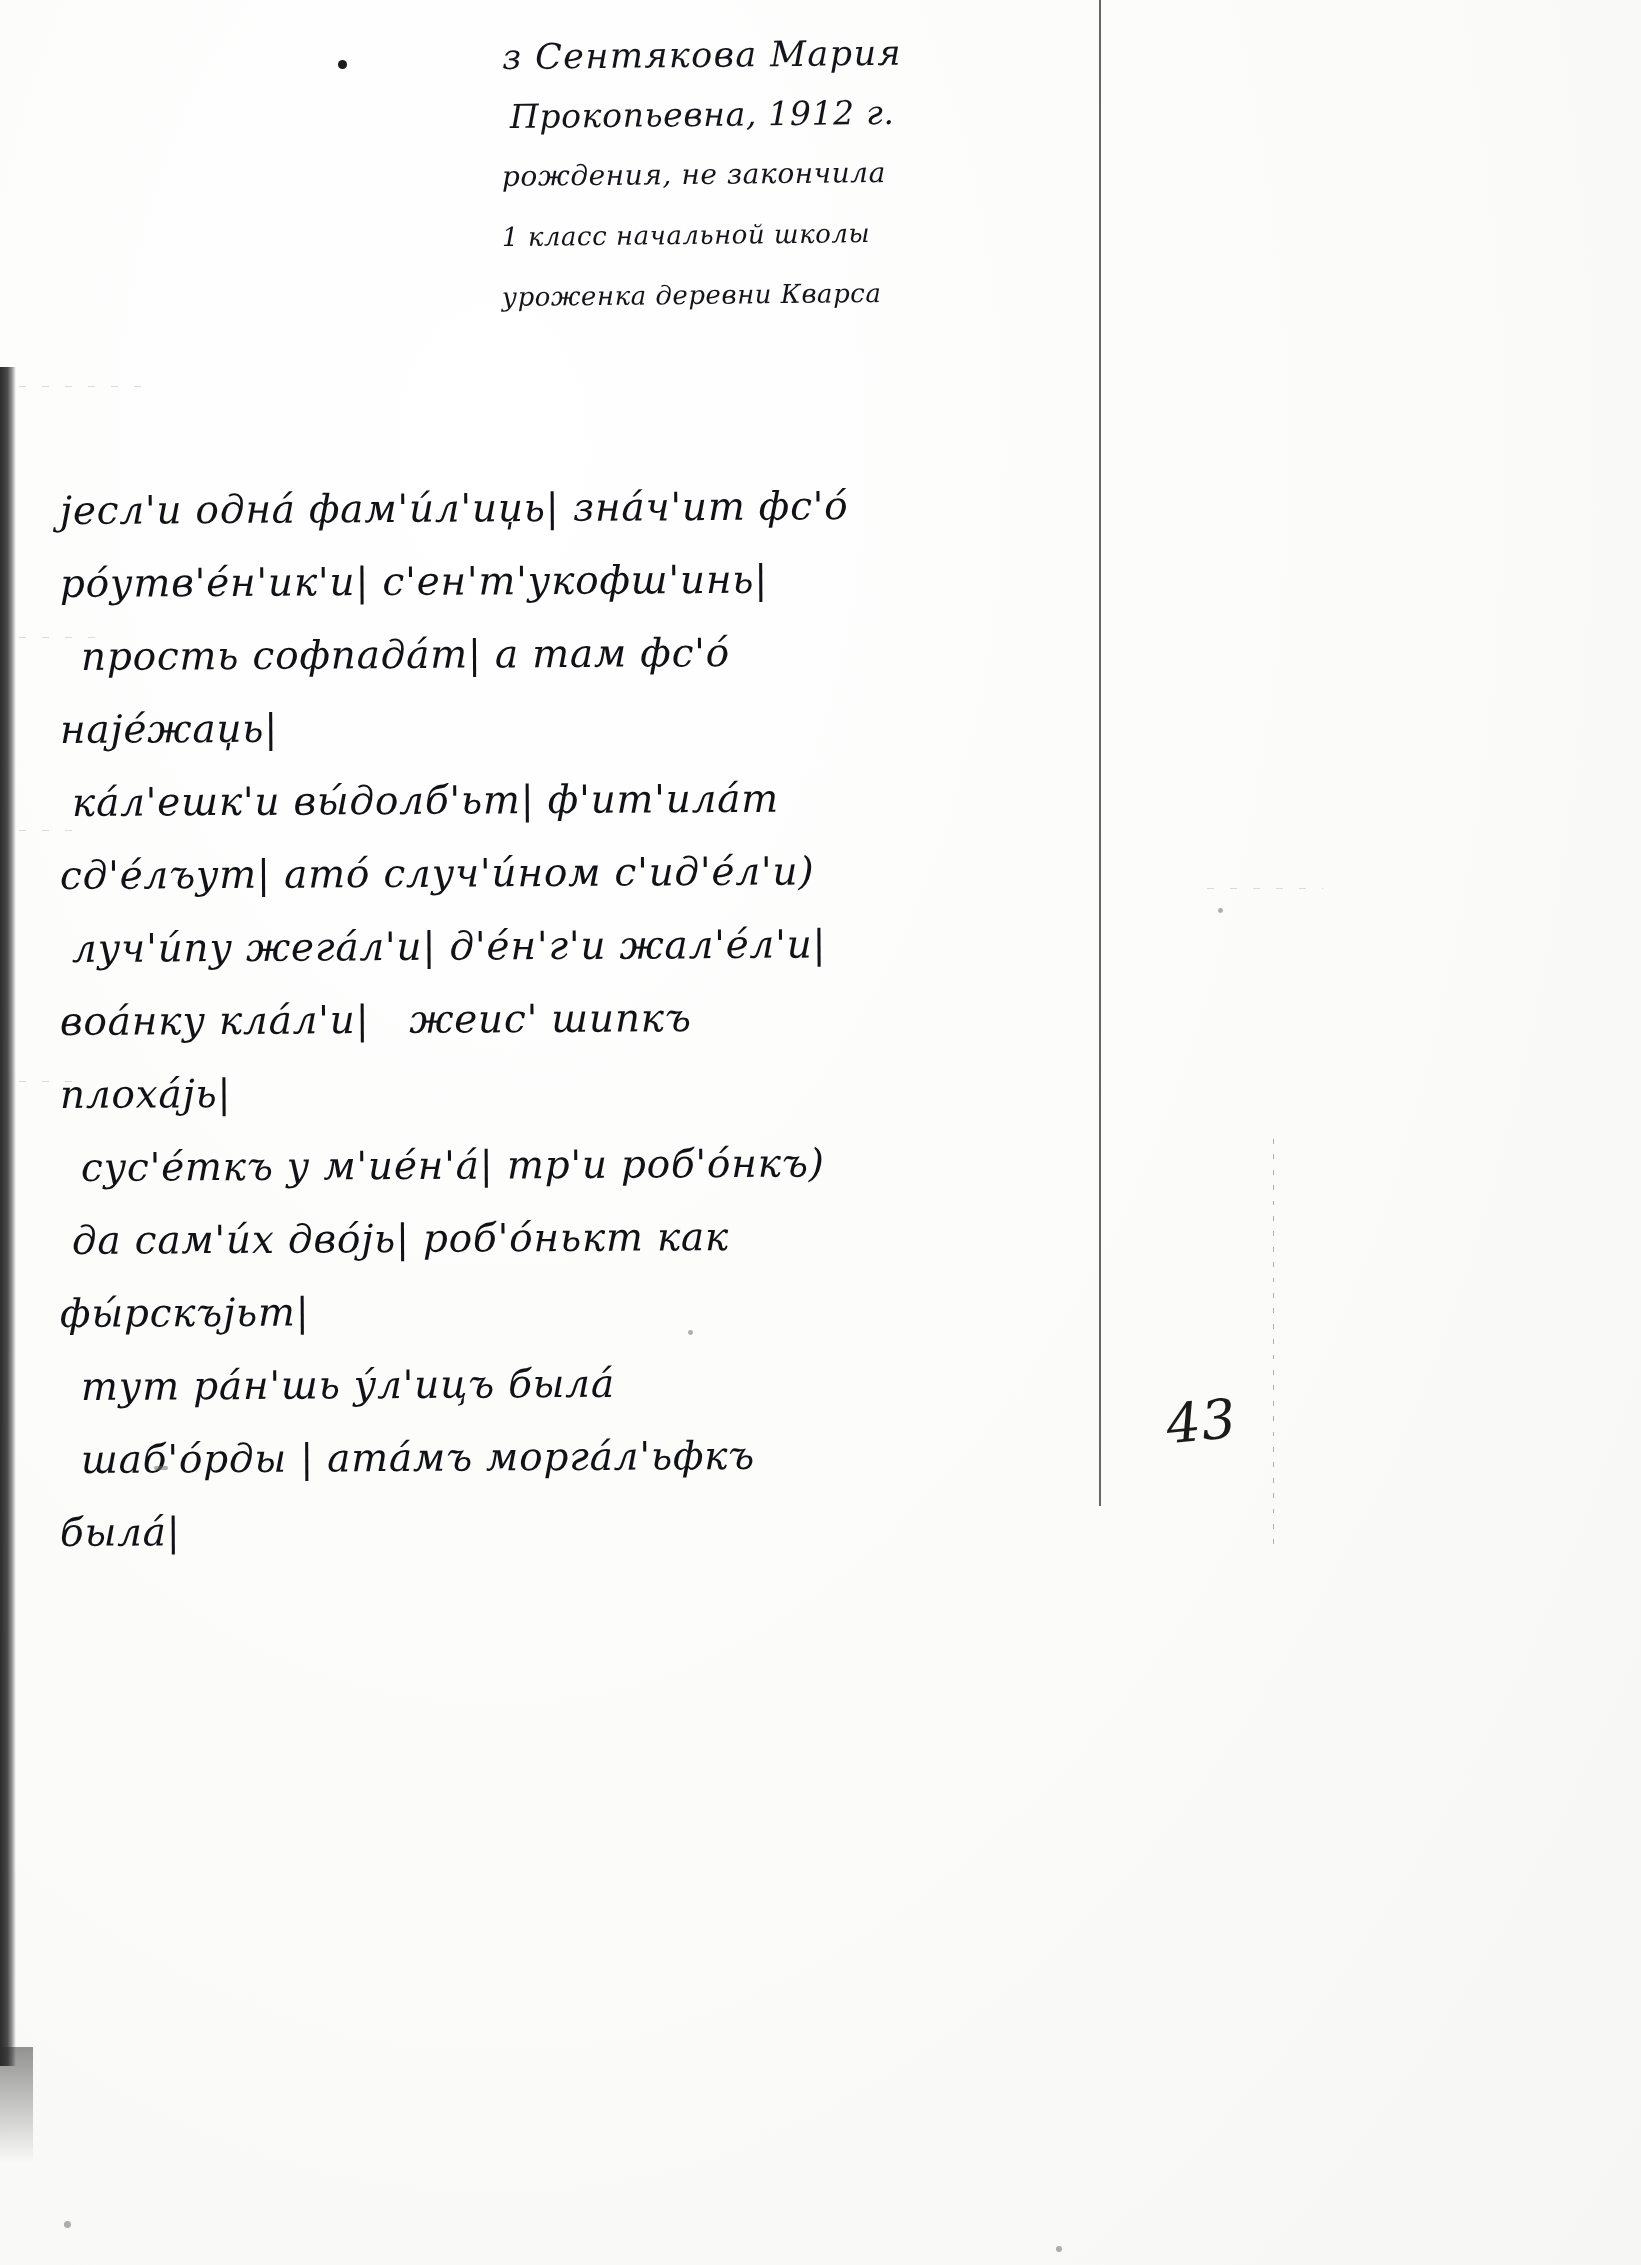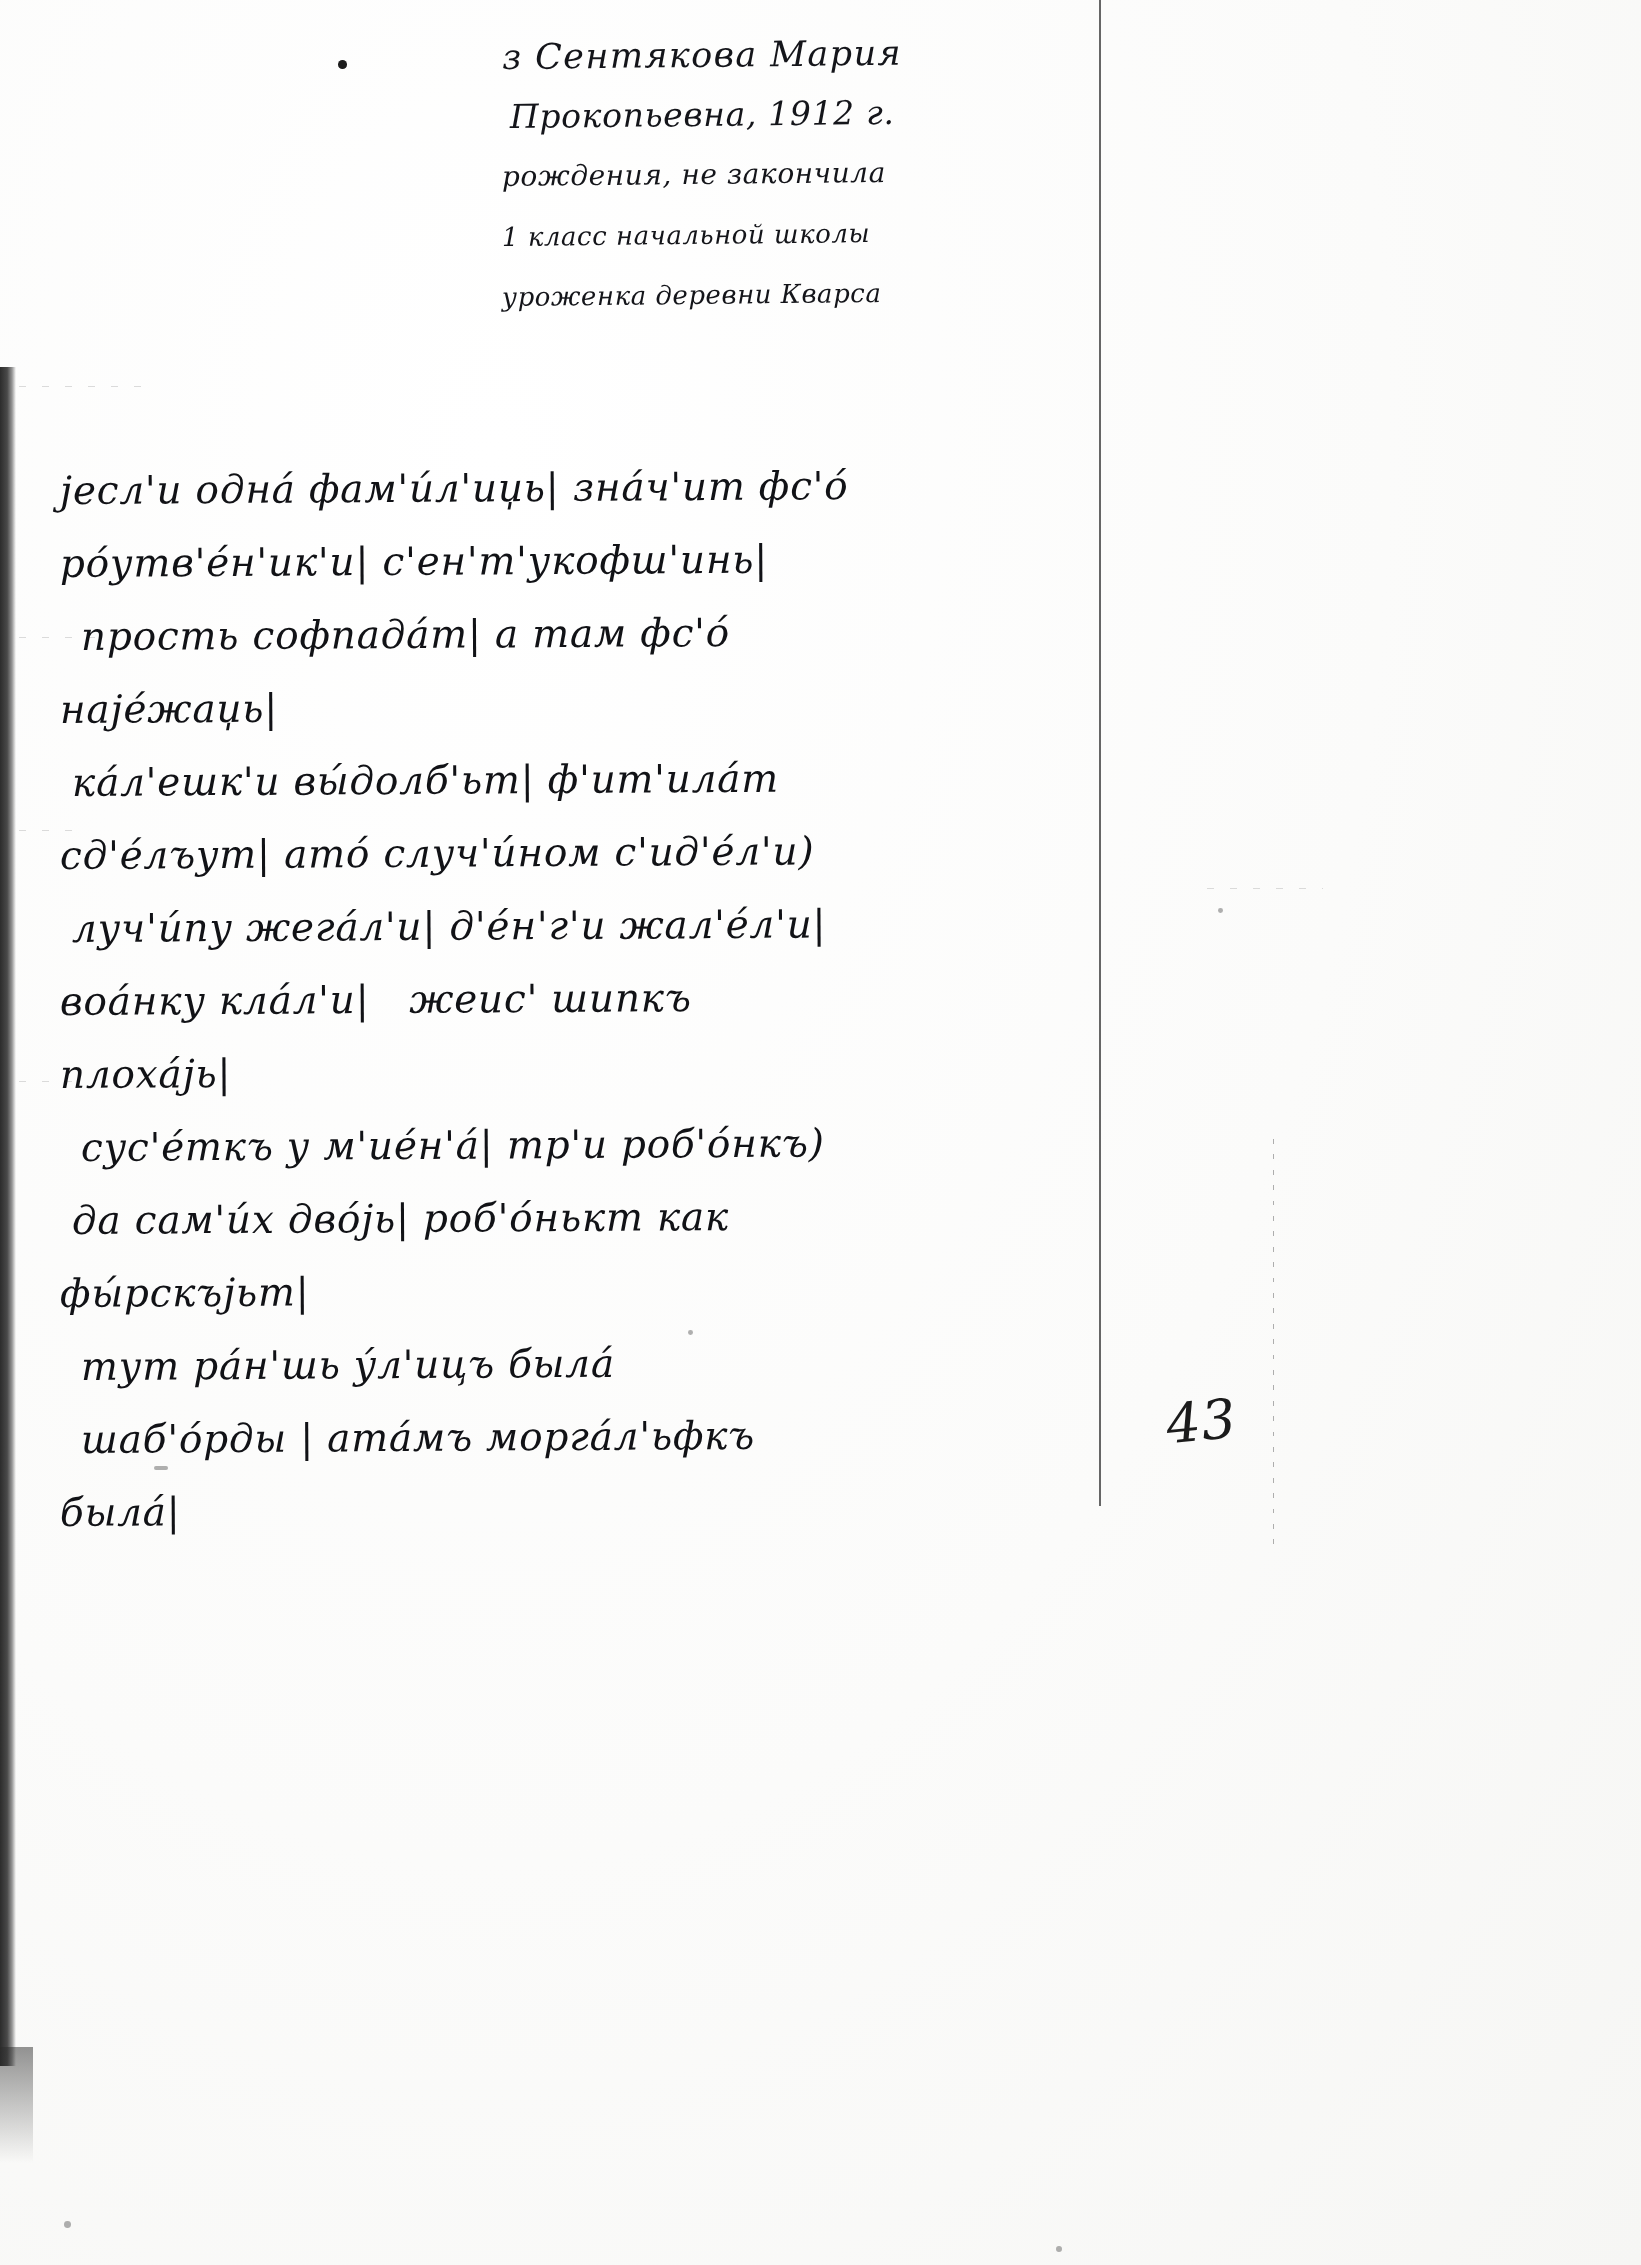--- a/index.html
+++ b/index.html
@@ -106,21 +106,21 @@
     width: 8.7px;
     height: 8.7px;
     border-radius: 50%;
     background: #1d1d1d;
   }
 
   
   .body-text {
     position: absolute;
     left: 60px;
-    top: 454px;
+    top: 474px;
     width: 1033px;
   }
   .body-text .tline {
     display: block;
     font-size: 39px;
     line-height: 73px;
     transform: rotate(-0.35deg);
     transform-origin: left center;
     color: #111216;
   }

